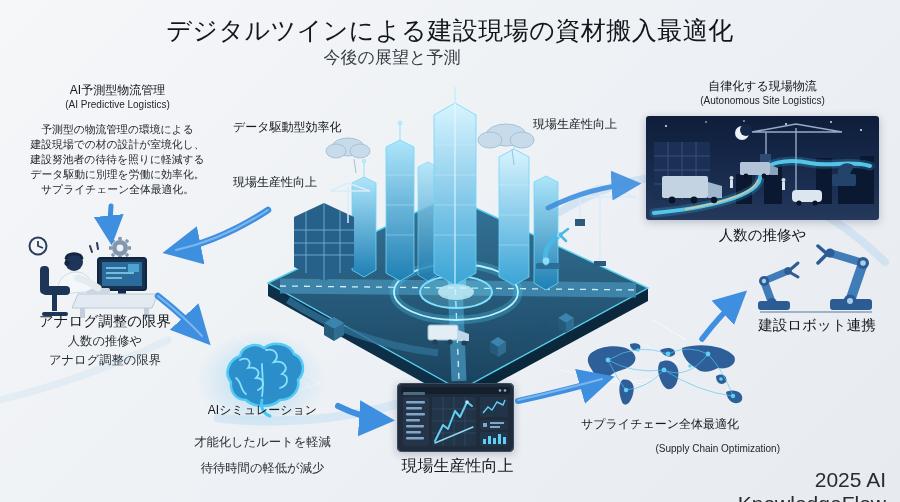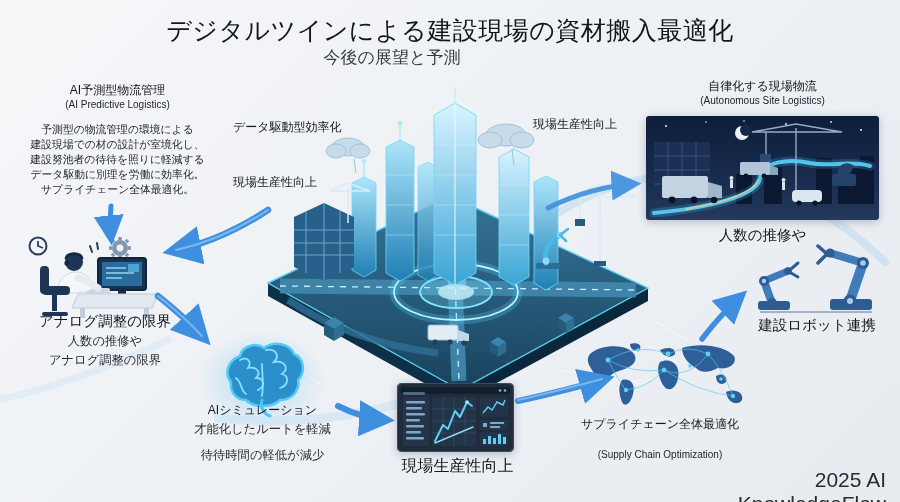--- a/index.html
+++ b/index.html
@@ -326,21 +326,21 @@
         <circle cx="130" cy="14" r="2.4"></circle>
         <circle cx="48" cy="50" r="2.2"></circle>
         <circle cx="155" cy="56" r="2.2"></circle>
         <circle cx="60" cy="10" r="1.8"></circle>
         <circle cx="112" cy="26" r="1.8"></circle>
         <circle cx="143" cy="39" r="1.8"></circle>
     </g>
   </svg>
   <div class="abs ctr" style="left:540px;top:416px;width:240px;">
     <div class="b lbl">サプライチェーン全体最適化</div>
-    <div class="h2" style="margin-top:16px;">(Supply Chain Optimization)</div>
+    <div class="h2" style="margin-top:10px;text-align:right;">(Supply Chain Optimization)</div>
   </div>
 
   <svg class="abs imgframe" style="left:397px;top:383px;" width="117" height="69" viewBox="0 0 117 69">
     <rect width="117" height="69" rx="6" fill="#202c3c" stroke="#42556b" stroke-width="1.5"></rect>
     <rect x="4" y="4" width="109" height="7" rx="2" fill="#141f2d"></rect>
     <circle cx="103" cy="7.5" r="1.3" fill="#8fb0c8"></circle>
       <circle cx="108" cy="7.5" r="1.3" fill="#8fb0c8"></circle>
     <rect x="6" y="9" width="22" height="3" rx="1" fill="#4a6a86"></rect>
 
     <rect x="6" y="14" width="26" height="49" rx="2" fill="#26344a"></rect>
@@ -388,21 +388,21 @@
         <path d="M44,30 C52,26 56,32 52,38 C60,36 66,42 60,48 C68,48 70,56 62,60"></path>
         <path d="M70,20 C80,18 84,26 78,32 C88,30 94,38 86,44 C94,46 92,56 84,58"></path>
         <path d="M40,48 C46,52 44,60 50,64"></path>
         <path d="M66,34 C66,44 68,54 66,66"></path>
       </g>
       <path d="M66,70 C64,78 68,84 74,86" fill="none" stroke="#45c8f5" stroke-width="3" stroke-linecap="round"></path>
     </svg>
   </div>
   <div class="abs ctr" style="left:170px;top:402px;width:185px;">
     <div class="b lbl">AIシミュレーション</div>
-    <div class="b cap-sm" style="margin-top:2px;">才能化したルートを軽減</div>
+    <div class="b cap-sm" style="margin-top:15px;">才能化したルートを軽減</div>
     <div class="b cap-sm" style="margin-top:9px;">待待時間の軽低が減少</div>
   </div>
 
   <svg class="abs" style="left:22px;top:232px;" width="140" height="88" viewBox="0 0 140 88">
 
     <g stroke="#2a3e5c" stroke-width="2" fill="none">
       <circle cx="16" cy="14" r="8.5"></circle>
       <path d="M16,9 L16,14 L21,16" stroke-width="1.8"></path>
     </g>
 

